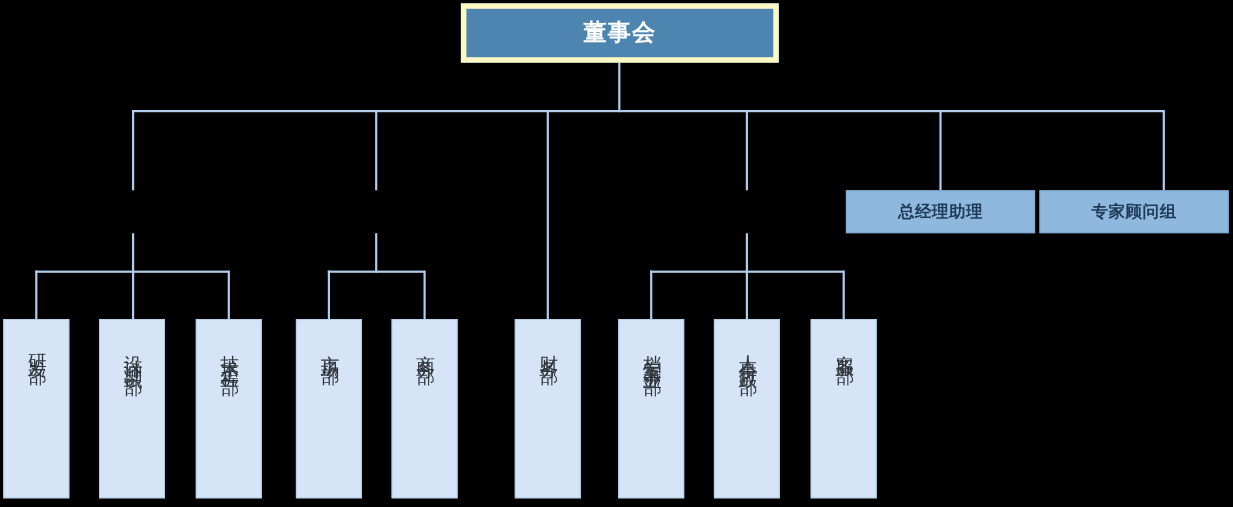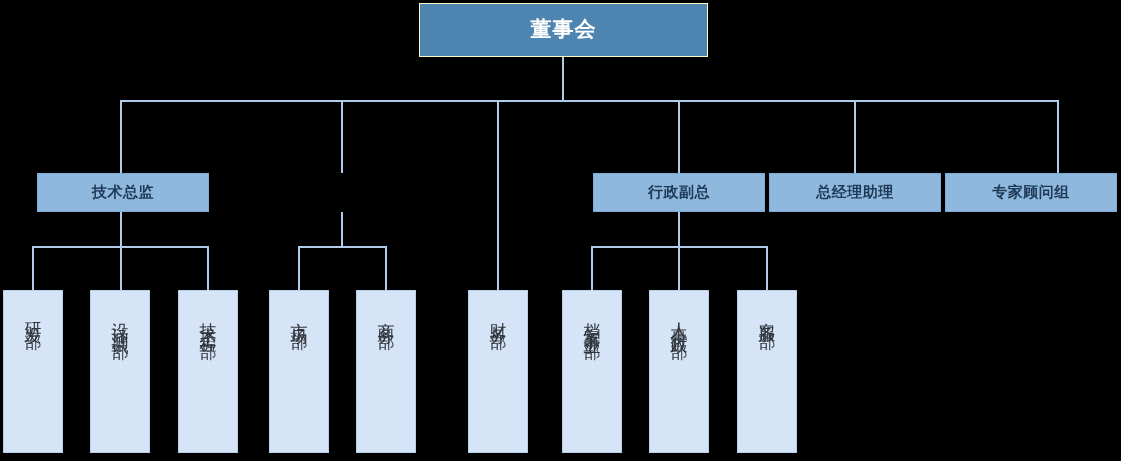--- a/index.html
+++ b/index.html
@@ -20,21 +20,21 @@
     box-sizing: border-box;
     display: flex;
     align-items: center;
     justify-content: center;
     text-align: center;
     line-height: 1.32;
   }
   
   .node.level-root {
     background: #4E84B0;
-    border: 1px solid #fef9c3;
+    border: 5px solid #fef9c3;
     color: #FFFFFF;
     font-weight: bold;
     font-size: 21px;
     letter-spacing: 1px;
   }
   
   .node.level-two {
     background: #8FB8DE;
     border: 1px solid #7FAAD4;
     color: #1F3A57;
@@ -97,28 +97,22 @@
   <div class="conn v" style="left:678px; top:212px; height:36px;"></div>
   <div class="conn h" style="left:591px; top:246px; width:176px;"></div>
   <div class="conn v" style="left:591px; top:246px; height:45px;"></div>
   <div class="conn v" style="left:678px; top:246px; height:45px;"></div>
   <div class="conn v" style="left:766px; top:246px; height:45px;"></div>
 
   <div class="node level-root" style="left:419px; top:3px; width:289px; height:54px;">
     <span>董事会</span>
   </div>
 
-  <div class="node level-two" style="left:37px; top:173px; width:172px; height:39px;">
-    <span>技术总监</span>
-  </div>
 
 
-  <div class="node level-two" style="left:593px; top:173px; width:172px; height:39px;">
-    <span>行政副总</span>
-  </div>
 
   <div class="node level-two" style="left:769px; top:173px; width:172px; height:39px;">
     <span>总经理助理</span>
   </div>
 
   <div class="node level-two" style="left:945px; top:173px; width:172px; height:39px;">
     <span>专家顾问组</span>
   </div>
 
   <div class="node level-leaf" style="left:3px; top:290px; width:60px; height:163px;">

